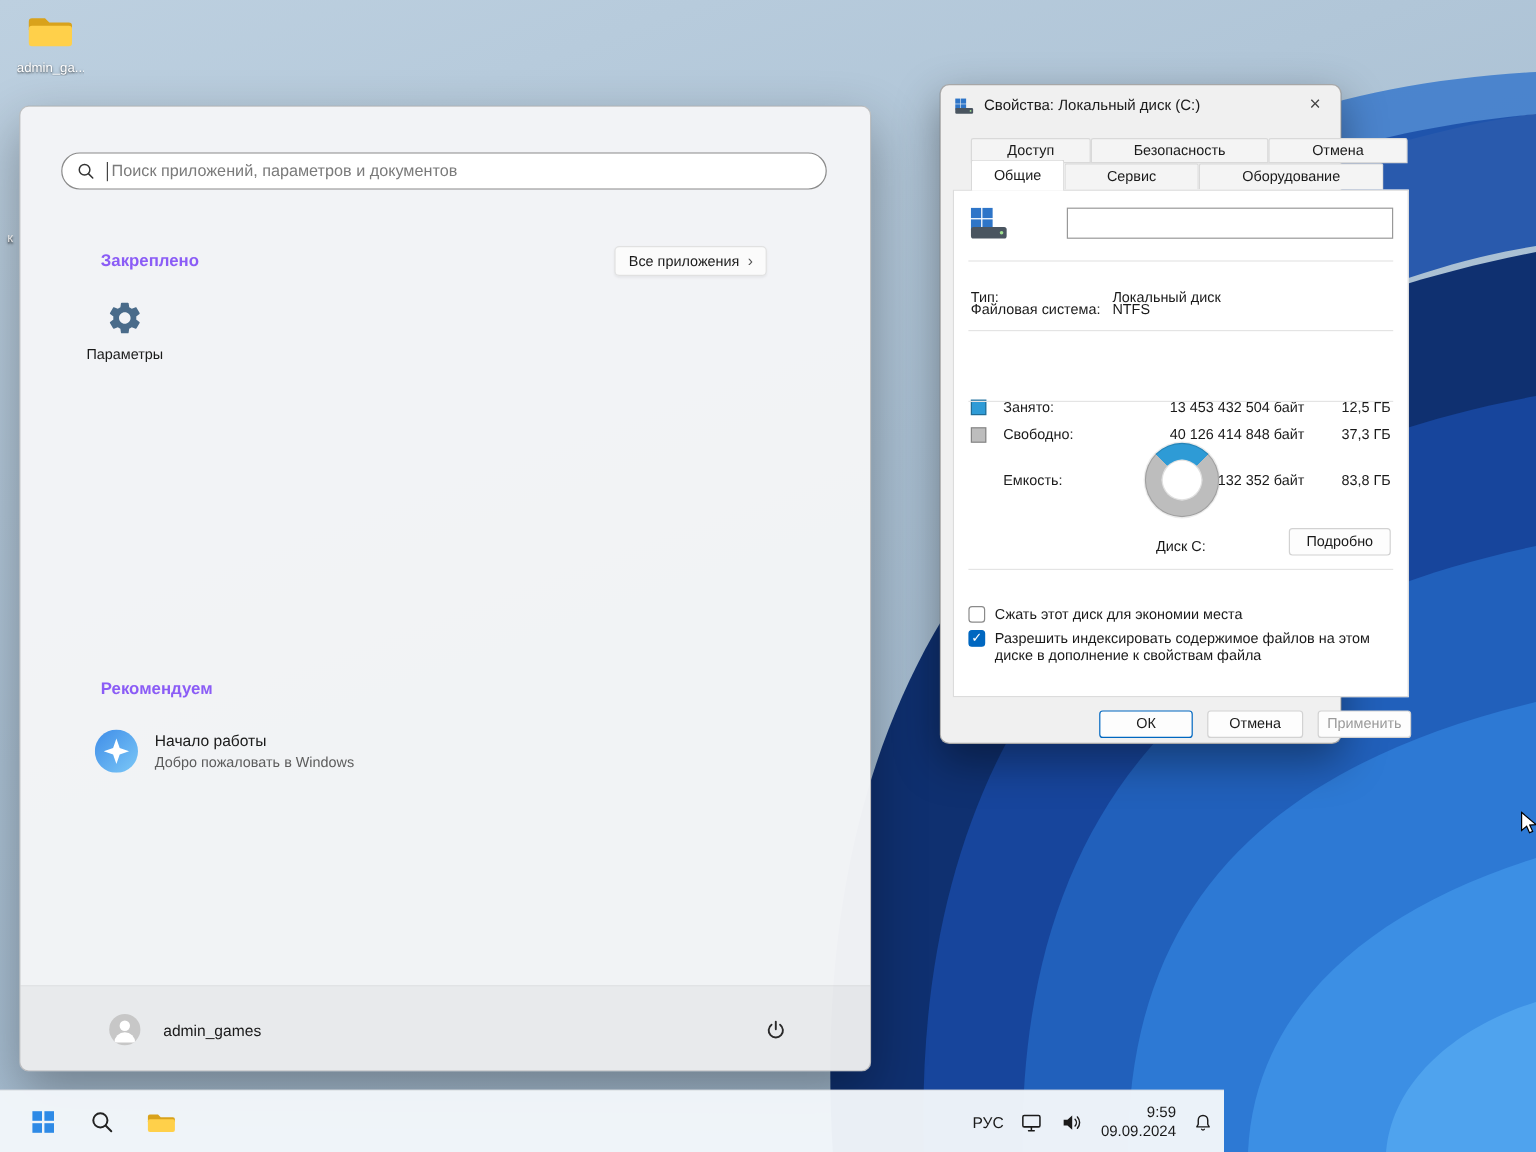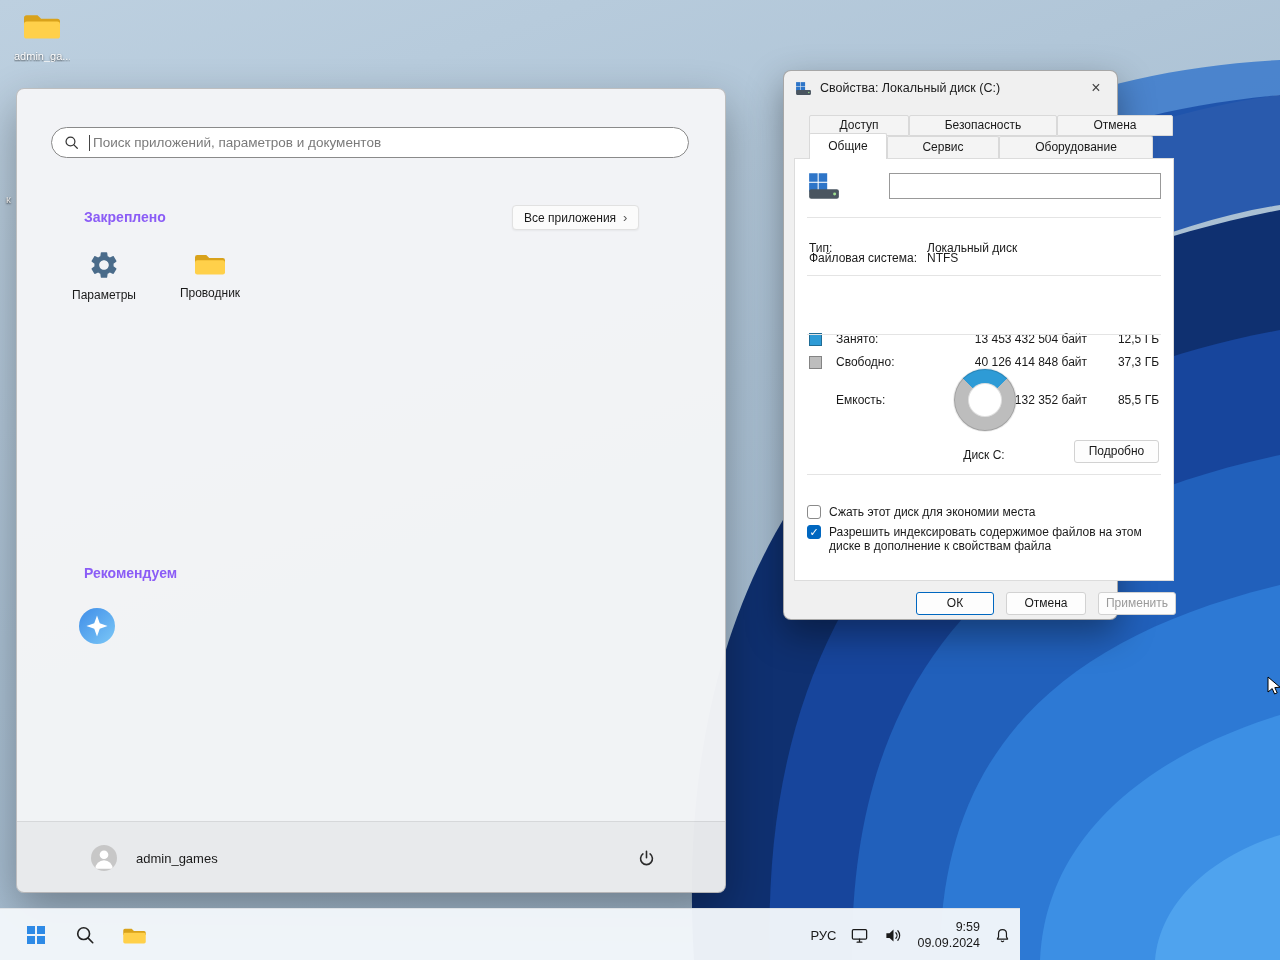--- a/index.html
+++ b/index.html
@@ -149,41 +149,38 @@
       <span class="chev">›</span>
     </div>
 
     <div class="pin-item" style="left:39px;">
       <svg width="32" height="32" viewBox="0 0 24 24">
         <path fill="#4a6b8a" fill-rule="evenodd" d="M19.14,12.94c0.04-0.3,0.06-0.61,0.06-0.94s-0.02-0.64-0.07-0.94l2.03-1.58 c0.18-0.14,0.23-0.41,0.12-0.61l-1.92-3.32c-0.12-0.22-0.37-0.29-0.59-0.22l-2.39,0.96c-0.5-0.38-1.03-0.7-1.62-0.94L14.4,2.81 c-0.04-0.24-0.24-0.41-0.48-0.41h-3.84c-0.24,0-0.43,0.17-0.47,0.41L9.25,5.35C8.66,5.59,8.12,5.92,7.63,6.29L5.24,5.33 c-0.22-0.08-0.47,0-0.59,0.22L2.74,8.87C2.62,9.08,2.66,9.34,2.86,9.48l2.03,1.58C4.84,11.36,4.8,11.69,4.8,12s0.02,0.64,0.07,0.94 l-2.03,1.58c-0.18,0.14-0.23,0.41-0.12,0.61l1.92,3.32c0.12,0.22,0.37,0.29,0.59,0.22l2.39-0.96c0.5,0.38,1.03,0.7,1.62,0.94 l0.36,2.54c0.05,0.24,0.24,0.41,0.48,0.41h3.84c0.24,0,0.44-0.17,0.47-0.41l0.36-2.54c0.59-0.24,1.13-0.56,1.62-0.94l2.39,0.96 c0.22,0.08,0.47,0,0.59-0.22l1.92-3.32c0.12-0.22,0.07-0.47-0.12-0.61L19.14,12.94z M12,15.6c-1.98,0-3.6-1.62-3.6-3.6 s1.62-3.6,3.6-3.6s3.6,1.62,3.6,3.6S13.98,15.6,12,15.6z"></path>
       </svg>
       <span>Параметры</span>
     </div>
 
-    <div class="pin-item" style="left:145px;">
-      <svg width="36" height="30" viewBox="0 0 48 40">
-        <path d="M4,11 q0-3 3-3 h12 l4,4 h18 q3,0 3,3 v4 H4 Z" fill="#d9a21b"></path>
-        <rect x="4" y="15" width="40" height="19" rx="3" fill="#ffd04a"></rect>
-      </svg>
-      <span>Проводник</span>
-    </div>
 
     <div class="section-label" style="left:67px; top:476px;">Рекомендуем</div>
 
     <div class="rec-item">
       <svg width="36" height="36" viewBox="0 0 34 34">
         <defs>
             <linearGradient id="gb" x1="0" y1="0" x2="1" y2="1">
           <stop offset="0" stop-color="#3f8de8"></stop>
               <stop offset="1" stop-color="#7cc8f7"></stop>
         </linearGradient>
           </defs>
         <circle cx="17" cy="17" r="17" fill="url(#gb)"></circle>
         <path d="M17,7 L19.6,14.4 L27,17 L19.6,19.6 L17,27 L14.4,19.6 L7,17 L14.4,14.4 Z" fill="#fff"></path>
       </svg>
+      <div>
+        <div class="rec-title">Начало работы</div>
+        <div class="rec-sub">Добро пожаловать в Windows</div>
+      </div>
     </div>
 
     <div class="user-bar">
       <div class="avatar">
         <svg width="26" height="26" viewBox="0 0 24 24">
           <circle cx="12" cy="9" r="4" fill="#fff"></circle>
           <path d="M4,22 a8 8 0 0 1 16 0 Z" fill="#fff"></path>
         </svg>
       </div>
       <div class="user-name">admin_games</div>
@@ -259,21 +256,21 @@
         <span class="ubytes">40 126 414 848 байт</span>
         <span class="usize">37,3 ГБ</span>
       </div>
 
       <div class="sep" style="top:175px;"></div>
 
       <div class="urow" style="top:184px;">
         <span class="swatch swatch-none"></span>
         <span class="ulabel">Емкость:</span>
         <span class="ubytes">53 580 132 352 байт</span>
-        <span class="usize">85,5 ГБ</span>
+        <span class="usize">83,8 ГБ</span>
       </div>
 
       <div class="donut"></div>
       <div class="disk-label">Диск C:</div>
       <button class="btn details-btn">Подробно</button>
 
       <div class="sep" style="top:315px;"></div>
 
       <div class="chk-row" style="top:346px;">
         <span class="chk"></span>

